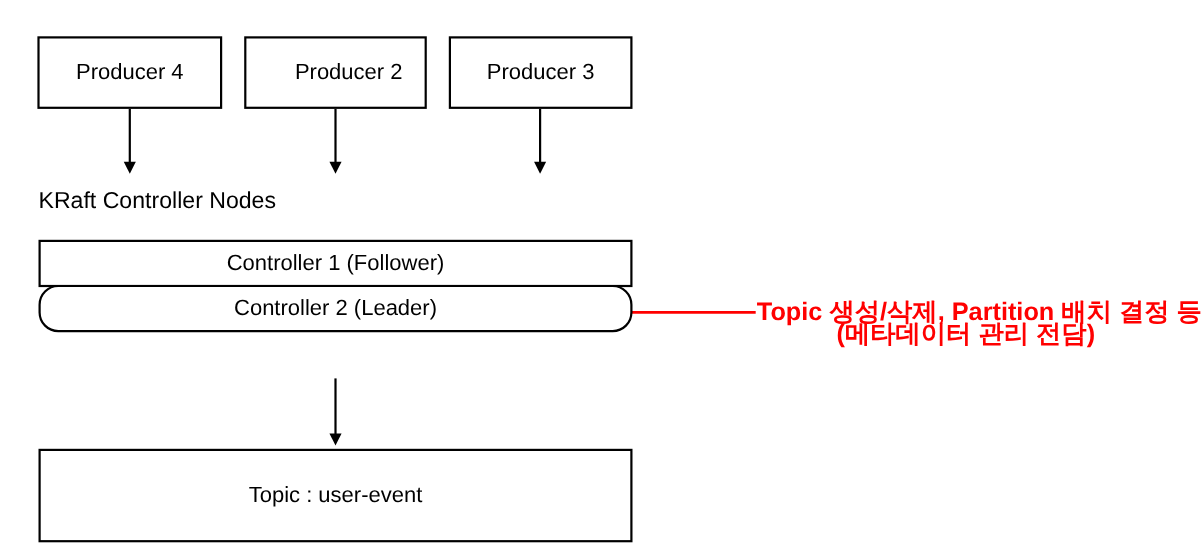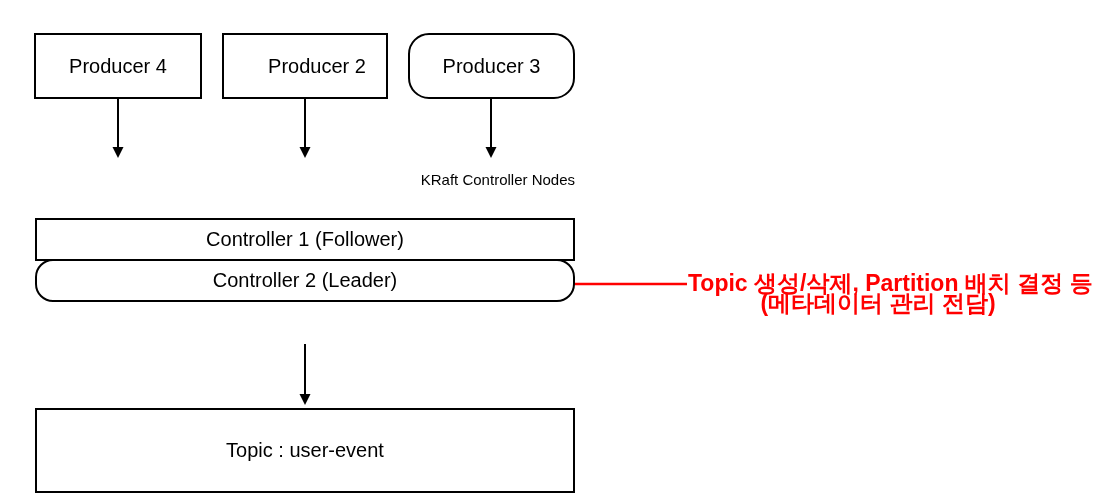--- a/index.html
+++ b/index.html
@@ -34,27 +34,27 @@
     border: 2px solid var(--c-border);
     display: flex;
     align-items: center;
     justify-content: center;
     font-size: 20px;
     color: var(--c-text);
     white-space: nowrap;
   }
   .producer-1 { left: 34px;  top: 33px; width: 168px; height: 66px; }
   .producer-2 { left: 222px; top: 33px; width: 166px; height: 66px; padding-left: 24px; }
-  .producer-3 { left: 408px; top: 33px; width: 167px; height: 66px; border-radius: 21px; }
+  .producer-3 { left: 408px; top: 33px; width: 167px; height: 66px; }
   .group-title {
     position: absolute;
     left: 35px; top: 171px;
     width: 540px;
-    text-align: right;
-    font-size: 15px;
+    text-align: left;
+    font-size: 21px;
     color: var(--c-text);
     white-space: nowrap;
   }
   .stack {
     position: absolute;
     left: 35px; top: 218px;
     width: 540px;
   }
   .stack-row {
     width: 540px;

